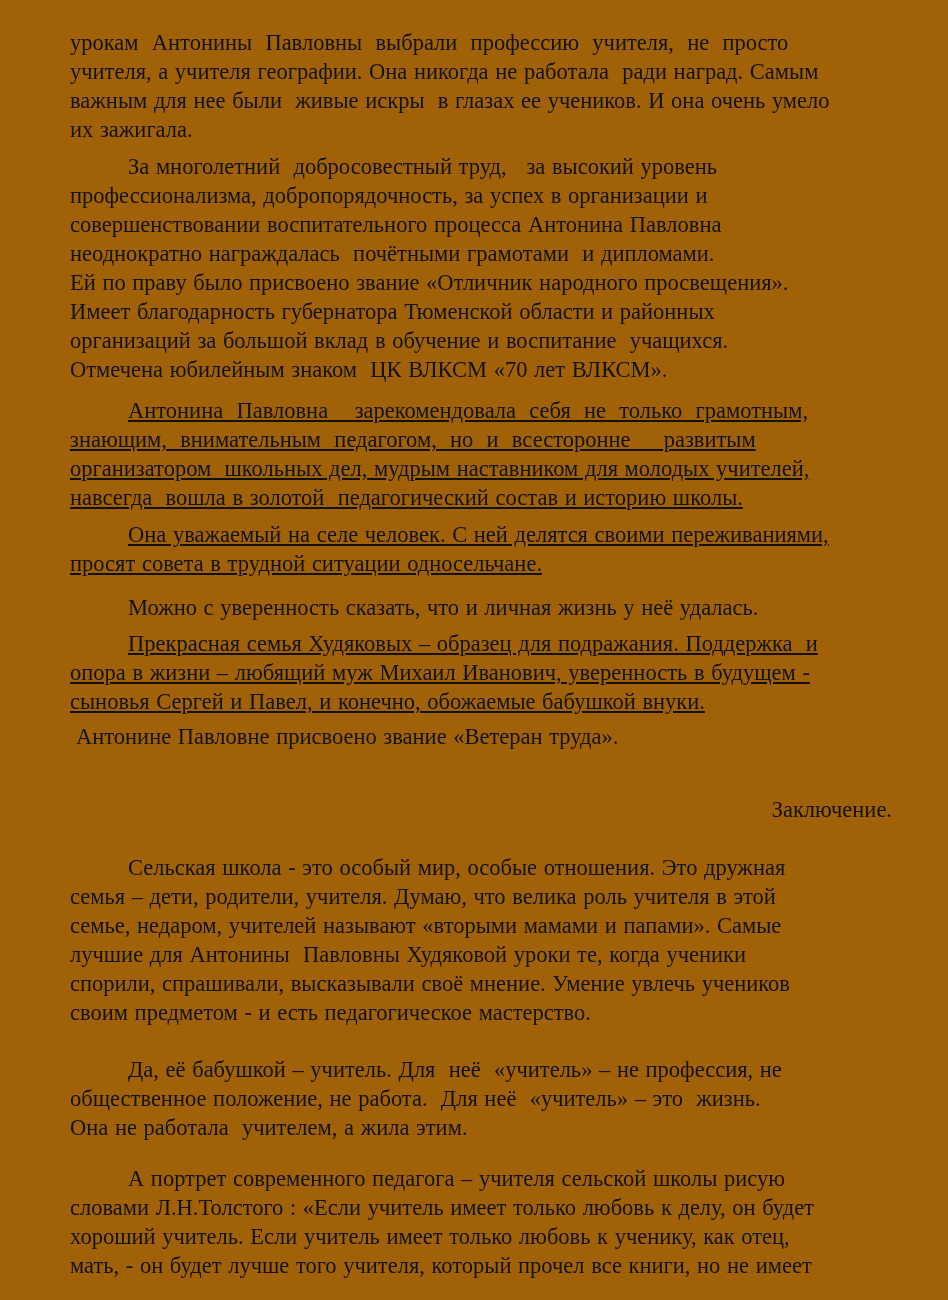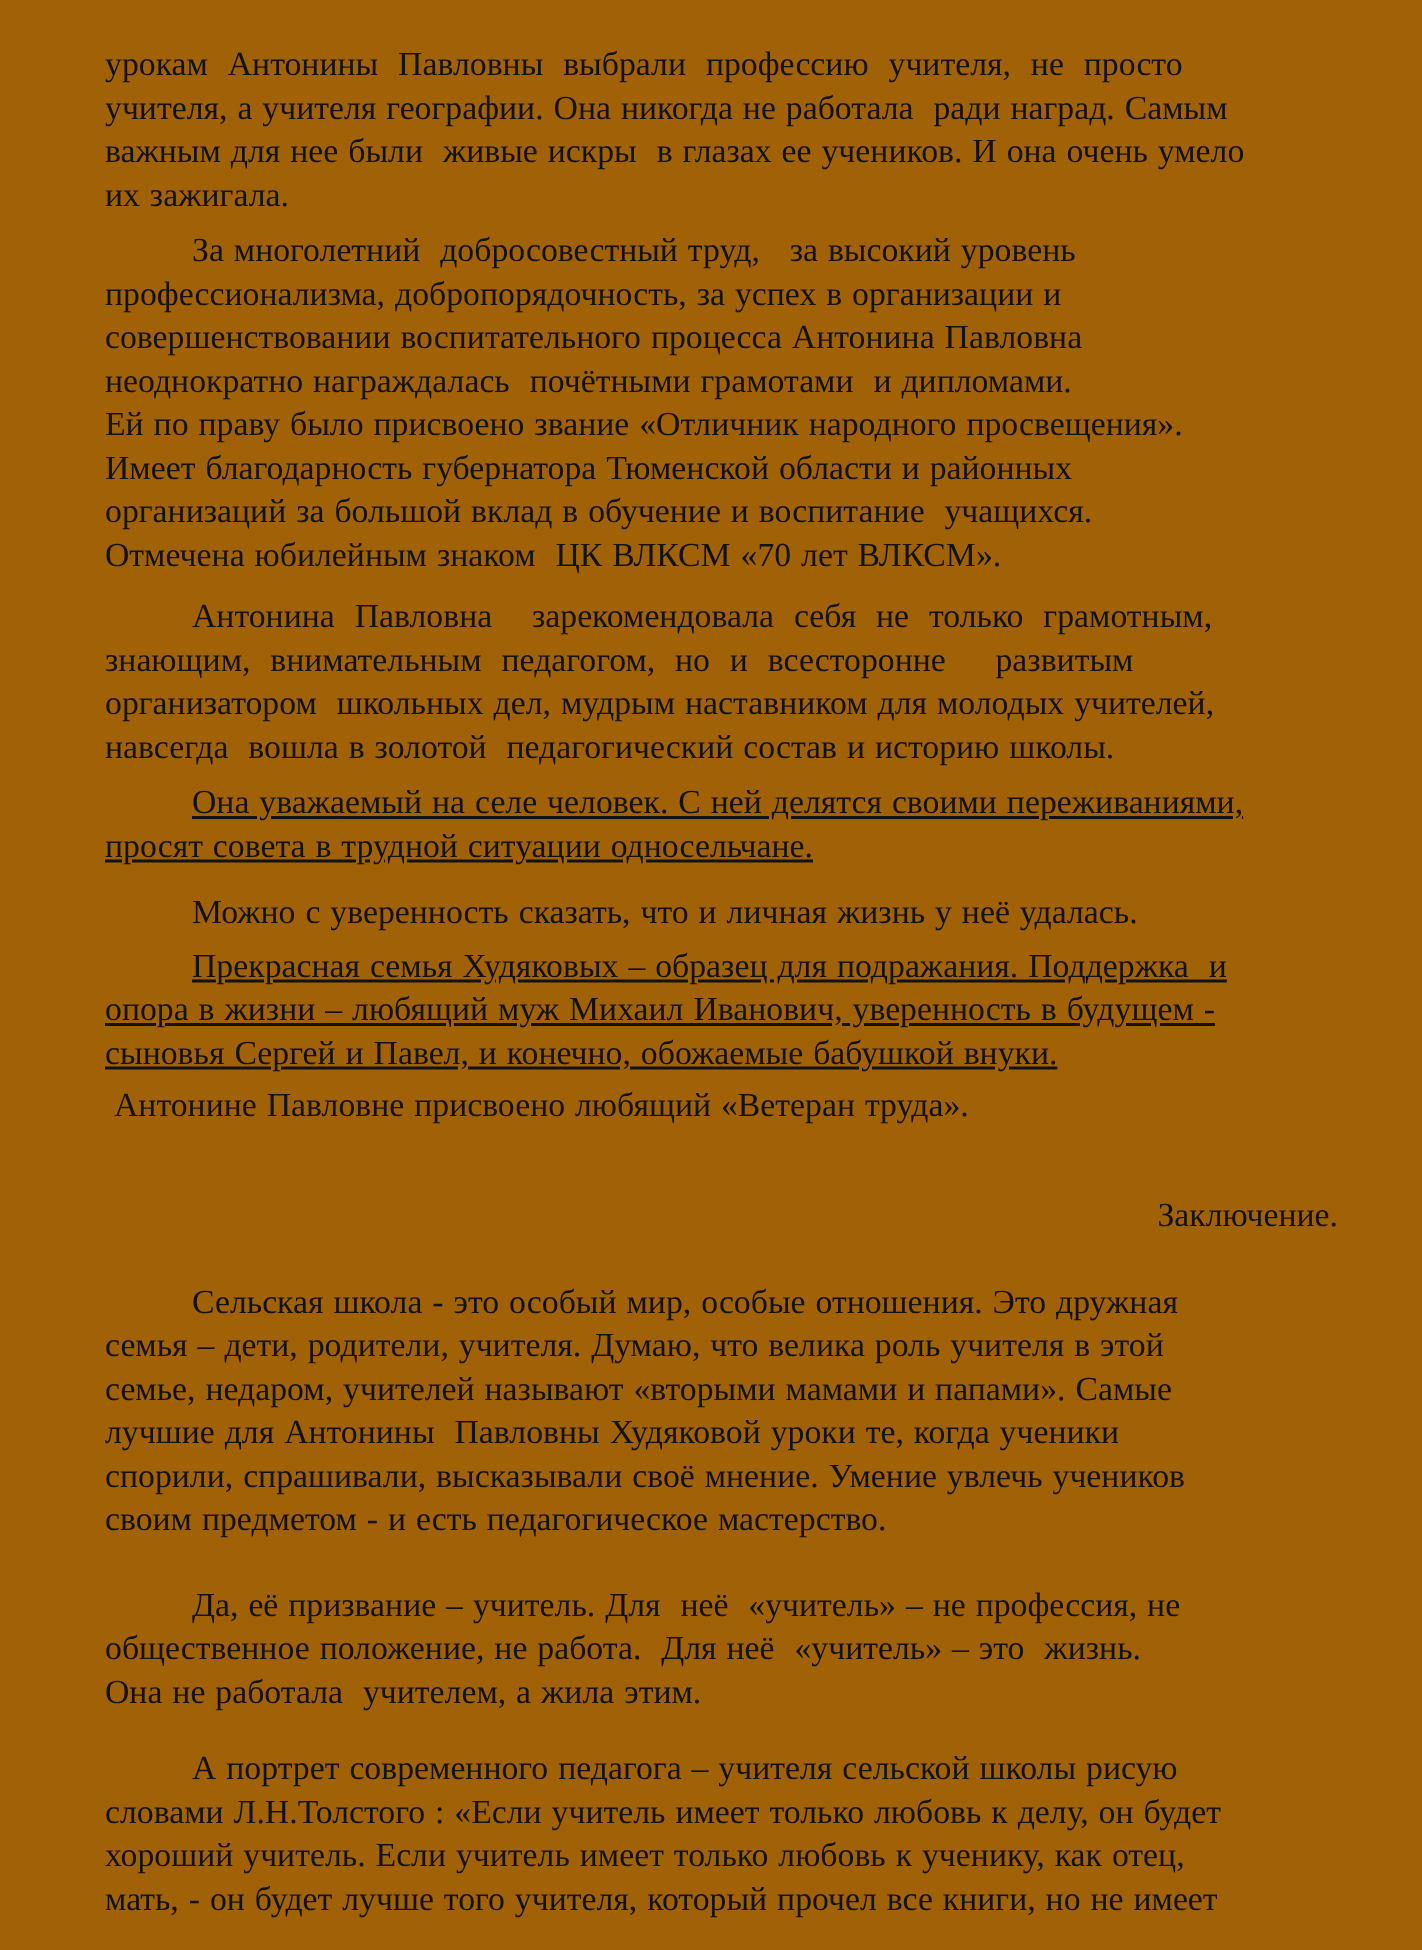--- a/index.html
+++ b/index.html
@@ -29,21 +29,21 @@
     white-space: pre-wrap;       
     text-indent: 58px;           
     word-spacing: 1px;
   }
   .no-indent   { text-indent: 0; }
   .tiny-indent { text-indent: 6px; }
 
   
   .p0 { margin-bottom: 8px; }
   .p1 { margin-bottom: 12px; }
-  .p2 { margin-bottom: 8px; }
+  .p2 { margin-bottom: 8px; text-decoration: underline; }
   .p3 { margin-bottom: 15px; text-decoration: underline; }
   .p4 { margin-bottom: 7px; }
   .p5 { margin-bottom: 6px; text-decoration: underline; }
   .p6 { margin-bottom: 44px; }
   .p7 { margin-bottom: 28px; }
   .p8 { margin-bottom: 22px; }
   .p9 { margin-bottom: 0; }
 
   .heading {
     margin: 0 0 29px 0;
@@ -80,32 +80,32 @@
 
   <p class="para p3">Она уважаемый на селе человек. С ней делятся своими переживаниями,
 просят совета в трудной ситуации односельчане.</p>
 
   <p class="para p4">Можно с уверенность сказать, что и личная жизнь у неё удалась.</p>
 
   <p class="para p5">Прекрасная семья Худяковых – образец для подражания. Поддержка  и
 опора в жизни – любящий муж Михаил Иванович, уверенность в будущем -
 сыновья Сергей и Павел, и конечно, обожаемые бабушкой внуки.</p>
 
-  <p class="para tiny-indent p6">Антонине Павловне присвоено любящий «Ветеран труда».</p>
+  <p class="para tiny-indent p6">Антонине Павловне присвоено звание «Ветеран труда».</p>
 
   <h2 class="heading">Заключение.</h2>
 
   <p class="para p7">Сельская школа - это особый мир, особые отношения. Это дружная
 семья – дети, родители, учителя. Думаю, что велика роль учителя в этой
 семье, недаром, учителей называют «вторыми мамами и папами». Самые
 лучшие для Антонины  Павловны Худяковой уроки те, когда ученики
 спорили, спрашивали, высказывали своё мнение. Умение увлечь учеников
 своим предметом - и есть педагогическое мастерство.</p>
 
-  <p class="para p8">Да, её призвание – учитель. Для  неё  «учитель» – не профессия, не
+  <p class="para p8">Да, её бабушкой – учитель. Для  неё  «учитель» – не профессия, не
 общественное положение, не работа.  Для неё  «учитель» – это  жизнь.
 Она не работала  учителем, а жила этим.</p>
 
   <p class="para p9">А портрет современного педагога – учителя сельской школы рисую
 словами Л.Н.Толстого : «Если учитель имеет только любовь к делу, он будет
 хороший учитель. Если учитель имеет только любовь к ученику, как отец,
 мать, - он будет лучше того учителя, который прочел все книги, но не имеет</p>
 
 </div>
 

